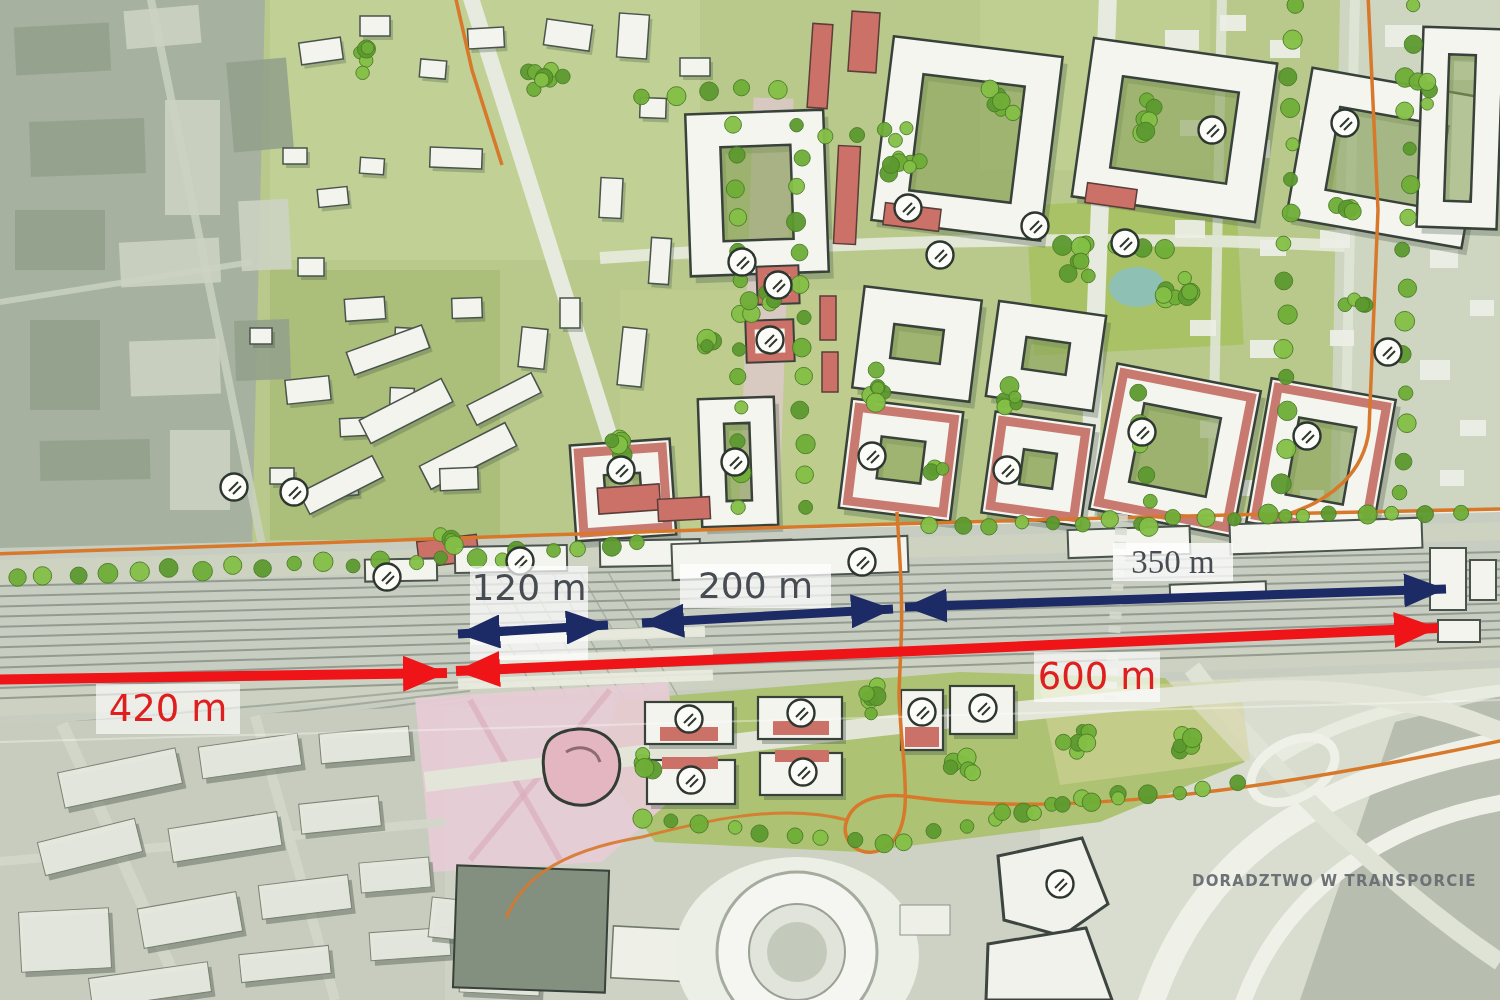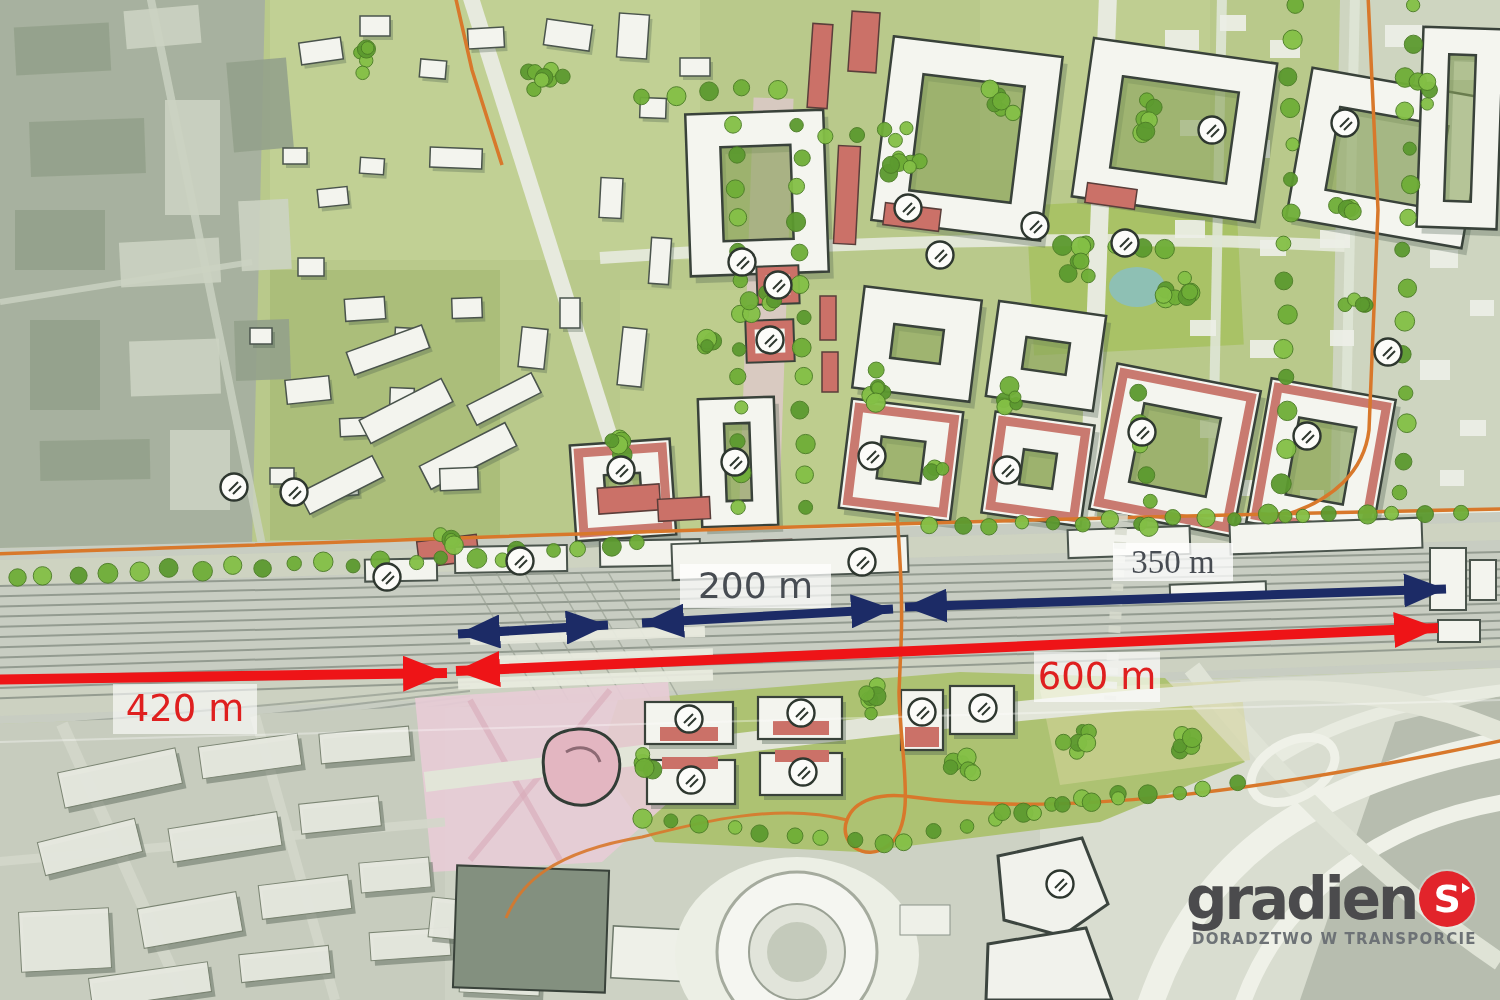--- a/index.html
+++ b/index.html
@@ -10,21 +10,21 @@
   #arrow-layer{z-index:3;pointer-events:none;}
   #map-layer{z-index:1;}
   .mlabel{position:absolute;z-index:2;display:flex;justify-content:center;align-items:center;
           line-height:1.1;font-weight:400;white-space:nowrap;}
   .m120{left:470px;top:566px;width:118px;height:92px;font-size:36px;color:#474c52;
         background:rgba(255,255,255,.70);align-items:flex-start;padding-top:2px;}
   .m200{left:680px;top:564px;width:151px;height:44px;font-size:36px;color:#474c52;
         background:rgba(255,255,255,.72);}
   .m350{left:1113px;top:543px;width:120px;height:38px;font-size:33px;color:#474c52;
         background:rgba(255,255,255,.78);font-family:Liberation Serif, serif;}
-  .m420{left:113px;top:684px;width:144px;height:50px;font-size:37px;color:#df1f1f;
+  .m420{left:96px;top:684px;width:144px;height:50px;font-size:37px;color:#df1f1f;
         background:rgba(255,255,255,.62);}
   .m700{left:1034px;top:652px;width:126px;height:50px;font-size:37px;color:#df1f1f;
         background:rgba(255,255,255,.66);}
   .logo{position:absolute;left:1186px;top:870px;z-index:5;}
   .logo-row{display:flex;align-items:center;}
   .logo-word{font-size:58px;font-weight:bold;color:#4b4b4d;letter-spacing:-3px;line-height:1;}
   .logo-badge{position:relative;width:56px;height:56px;border-radius:50%;background:#e2242b;
               margin-left:3px;display:flex;align-items:center;justify-content:center;
               box-shadow:0 0 0 2px rgba(255,255,255,.25);}
   .badge-s{color:#ffffff;font-size:38px;font-weight:bold;line-height:1;}
@@ -711,20 +711,21 @@
         <path d="M798 776 L807 767 M802 779 L810 771" stroke="#2e372f" stroke-width="2" fill="none"></path>
         <circle cx="922" cy="712" r="13.5" fill="#fcfcf9" stroke="#2e372f" stroke-width="2.4"></circle>
         <path d="M917 716 L926 707 M921 719 L929 711" stroke="#2e372f" stroke-width="2" fill="none"></path>
         <circle cx="983" cy="708" r="13.5" fill="#fcfcf9" stroke="#2e372f" stroke-width="2.4"></circle>
         <path d="M978 712 L987 703 M982 715 L990 707" stroke="#2e372f" stroke-width="2" fill="none"></path>
         <circle cx="1060" cy="884" r="13.5" fill="#fcfcf9" stroke="#2e372f" stroke-width="2.4"></circle>
         <path d="M1055 888 L1064 879 M1059 891 L1067 883" stroke="#2e372f" stroke-width="2" fill="none"></path>
       </g>
   </svg>
 
+  <div class="mlabel m120">120 m</div>
   <div class="mlabel m200">200 m</div>
   <div class="mlabel m350">350 m</div>
   <div class="mlabel m420">420 m</div>
   <div class="mlabel m700">600 m</div>
 
   <svg id="arrow-layer" class="layer" viewBox="0 0 1500 1000">
     <defs>
       <marker id="ab" markerUnits="userSpaceOnUse" markerWidth="44" markerHeight="34" refX="42" refY="17" orient="auto-start-reverse">
         <path d="M0,0 L42,17 L0,34 Z" fill="#1c2b66"></path>
       </marker>
@@ -733,22 +734,15 @@
       </marker>
     </defs>
     <line x1="458" y1="634" x2="608" y2="625" stroke="#1c2b66" stroke-width="9" marker-start="url(#ab)" marker-end="url(#ab)"></line>
     <line x1="642" y1="623" x2="893" y2="609" stroke="#1c2b66" stroke-width="9" marker-start="url(#ab)" marker-end="url(#ab)"></line>
     <line x1="905" y1="607" x2="1446" y2="589" stroke="#1c2b66" stroke-width="9" marker-start="url(#ab)" marker-end="url(#ab)"></line>
     <line x1="-30" y1="680" x2="447" y2="673" stroke="#ee1417" stroke-width="10" marker-end="url(#ar)"></line>
     <line x1="456" y1="671" x2="1438" y2="628" stroke="#ee1417" stroke-width="10" marker-start="url(#ar)" marker-end="url(#ar)"></line>
   </svg>
 
   <div class="logo">
-    <div class="logo-row">
-      <span class="logo-word">gradien</span>
-      <span class="logo-badge">
-        <span class="badge-s">S</span>
-        <span class="badge-arrow"></span>
-      </span>
-    </div>
     <div class="logo-tagline">DORADZTWO W TRANSPORCIE</div>
   </div>
 </div>
 
 </body></html>

